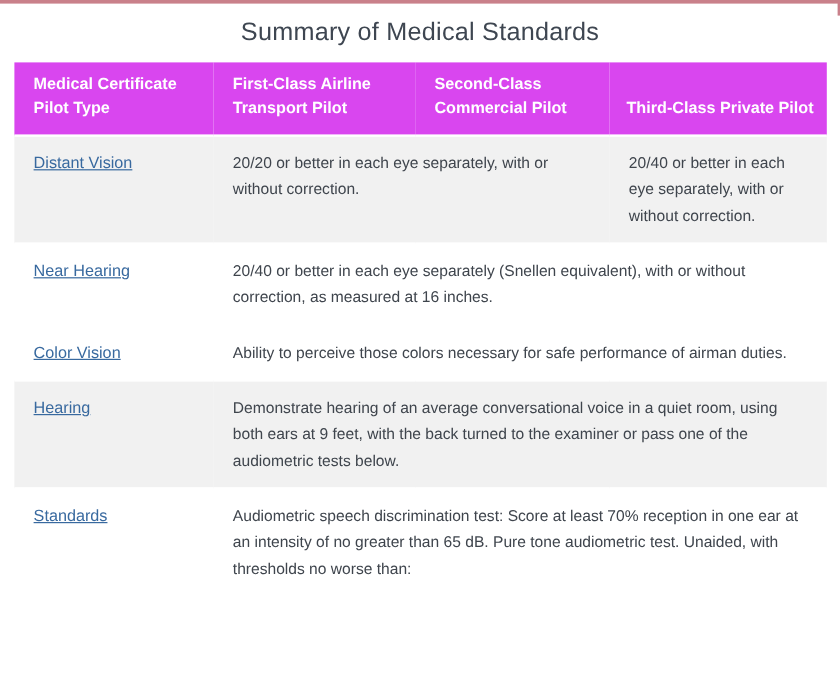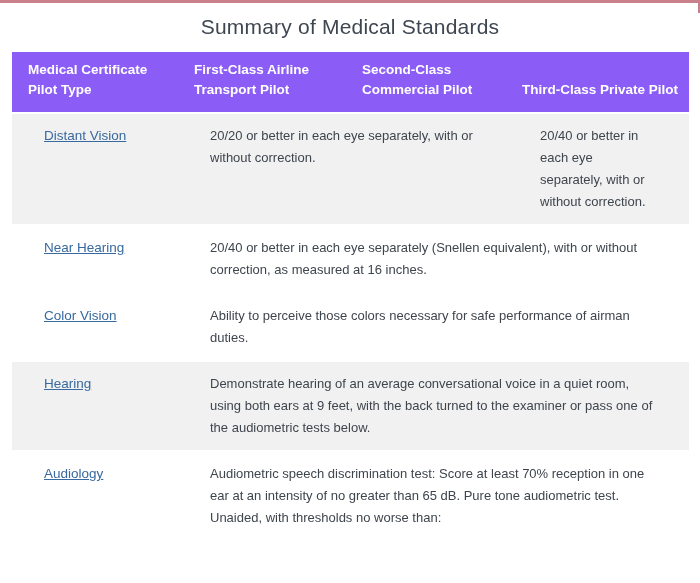--- a/index.html
+++ b/index.html
@@ -34,38 +34,38 @@
     color: #3e4651;
     letter-spacing: 0.2px;
   }
   table.standards {
     margin-left: 12px;
     width: 677px;
     border-collapse: collapse;
     table-layout: fixed;
   }
   thead th {
-    background: #8b5cf6;
+    background: #d946ef;
     color: #ffffff;
     font-size: 13.5px;
     font-weight: 700;
     line-height: 20px;
     text-align: left;
     vertical-align: bottom;
     padding: 8px 14px 12px 16px;
   }
   thead th.nowrap { white-space: nowrap; padding-left: 14px; }
   tbody td, tbody th {
     font-size: 13px;
     font-weight: 400;
     line-height: 22px;
     color: #3f454d;
     text-align: left;
     vertical-align: top;
-    padding: 11px 32px;
+    padding: 11px 16px;
     border-top: 2px solid #ffffff;
   }
   tr.stripe td, tr.stripe th { background: #f1f1f1; }
   tr.plain td, tr.plain th { background: #ffffff; }
   tbody th a {
     color: #38699f;
     text-decoration: underline;
     font-size: 13.5px;
   }
 </style>
@@ -105,19 +105,19 @@
       </tr>
       <tr class="plain">
         <th><a href="#">Color Vision</a></th>
         <td colspan="3">Ability to perceive those colors necessary for safe performance of airman duties.</td>
       </tr>
       <tr class="stripe">
         <th><a href="#">Hearing</a></th>
         <td colspan="3">Demonstrate hearing of an average conversational voice in a quiet room, using both ears at 9 feet, with the back turned to the examiner or pass one of the audiometric tests below.</td>
       </tr>
       <tr class="plain">
-        <th><a href="#">Audiology</a></th>
+        <th><a href="#">Standards</a></th>
         <td colspan="3">Audiometric speech discrimination test: Score at least 70% reception in one ear at an intensity of no greater than 65 dB. Pure tone audiometric test. Unaided, with thresholds no worse than:</td>
       </tr>
 
     </tbody>
   </table>
 </div>
 
 </body></html>

